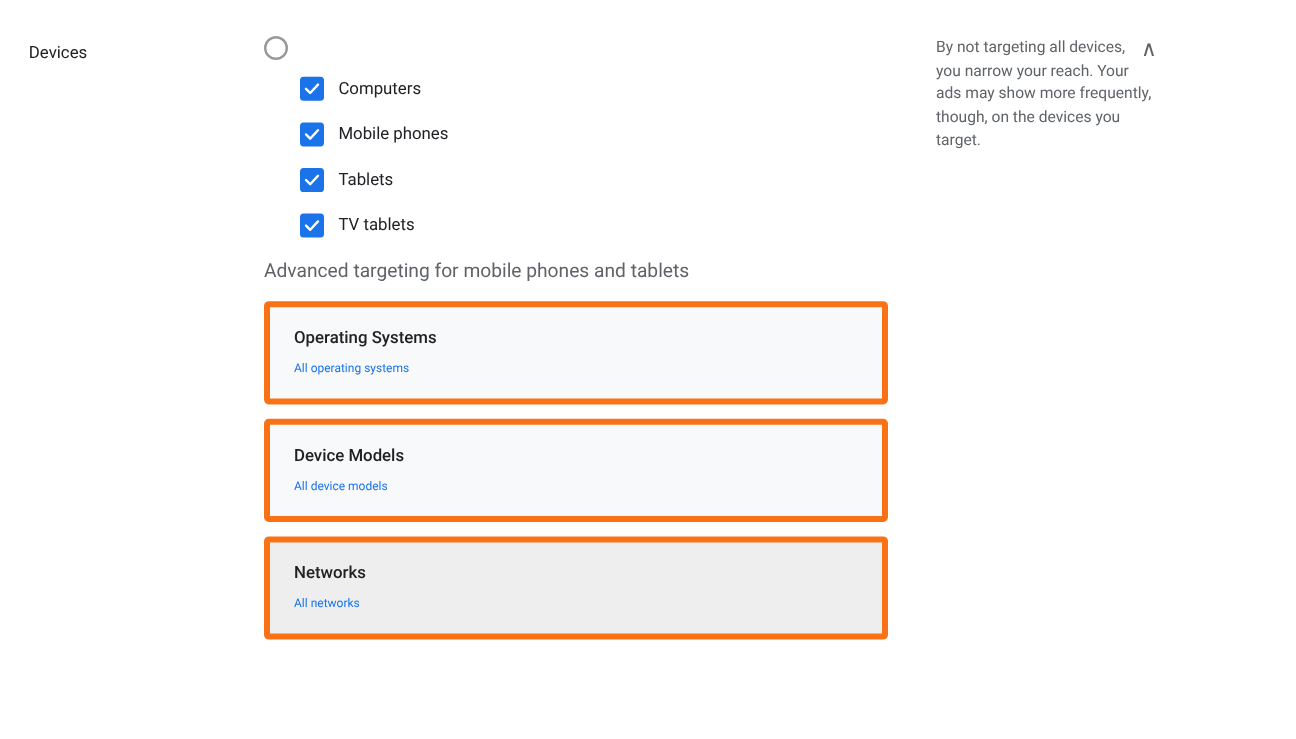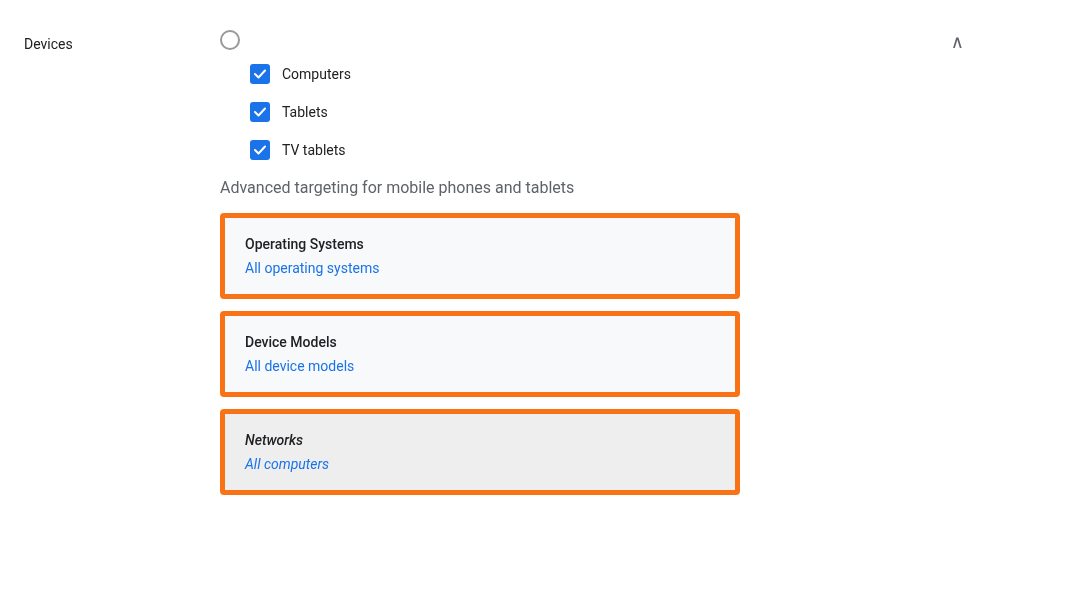--- a/index.html
+++ b/index.html
@@ -123,30 +123,29 @@
     
     .card {
       background: #f8f9fa;
       border: 5px solid #f97316;
       border-radius: 4px;
       padding: 18px 20px;
       margin-bottom: 12px;
     }
     .card.highlighted {
       background: #eeeeee;
-      font-style: italic;
     }
     .card-title {
       font-size: 14px;
       font-weight: 500;
       color: #202124;
       margin-bottom: 8px;
     }
     .card-link {
-      font-size: 14px;
+      font-size: 10px;
       color: #1a73e8;
       text-decoration: none;
       cursor: pointer;
     }
   </style>
 </head>
 <body>
 
 <div class="page-container">
 
@@ -165,20 +164,28 @@
 
       <div class="checkbox-option">
         <div class="checkbox-box">
           <svg viewBox="0 0 14 14" fill="none" xmlns="http://www.w3.org/2000/svg">
             <path d="M2 7L5.5 10.5L12 3.5" stroke="white" stroke-width="2" stroke-linecap="round" stroke-linejoin="round"></path>
           </svg>
         </div>
         <span class="checkbox-label">Computers</span>
       </div>
 
+      <div class="checkbox-option">
+        <div class="checkbox-box">
+          <svg viewBox="0 0 14 14" fill="none" xmlns="http://www.w3.org/2000/svg">
+            <path d="M2 7L5.5 10.5L12 3.5" stroke="white" stroke-width="2" stroke-linecap="round" stroke-linejoin="round"></path>
+          </svg>
+        </div>
+        <span class="checkbox-label">Mobile phones</span>
+      </div>
 
       <div class="checkbox-option">
         <div class="checkbox-box">
           <svg viewBox="0 0 14 14" fill="none" xmlns="http://www.w3.org/2000/svg">
             <path d="M2 7L5.5 10.5L12 3.5" stroke="white" stroke-width="2" stroke-linecap="round" stroke-linejoin="round"></path>
           </svg>
         </div>
         <span class="checkbox-label">Tablets</span>
       </div>
 
@@ -200,21 +207,22 @@
       <a class="card-link">All operating systems</a>
     </div>
 
     <div class="card">
       <div class="card-title">Device Models</div>
       <a class="card-link">All device models</a>
     </div>
 
     <div class="card highlighted">
       <div class="card-title">Networks</div>
-      <a class="card-link">All computers</a>
+      <a class="card-link">All networks</a>
     </div>
 
   </div>
 
   <div class="right-info">
     <span class="collapse-icon">∧</span>
+    <p>By not targeting all devices, you narrow your reach. Your ads may show more frequently, though, on the devices you target.</p>
   </div>
 </div>
 
 </body></html>

